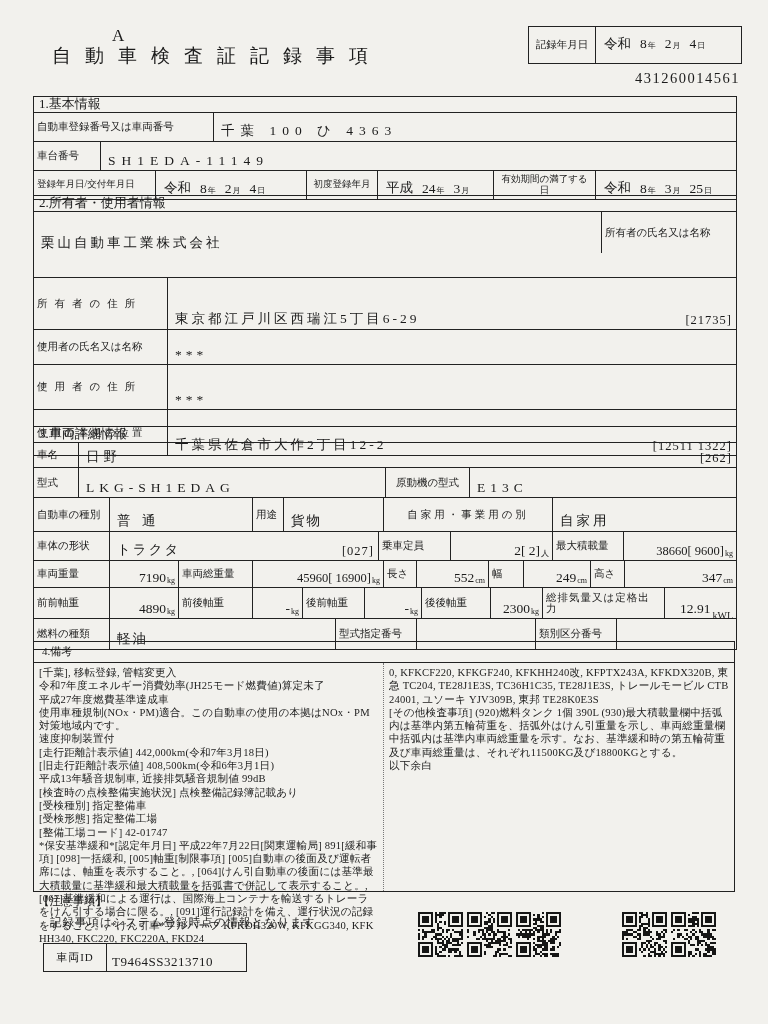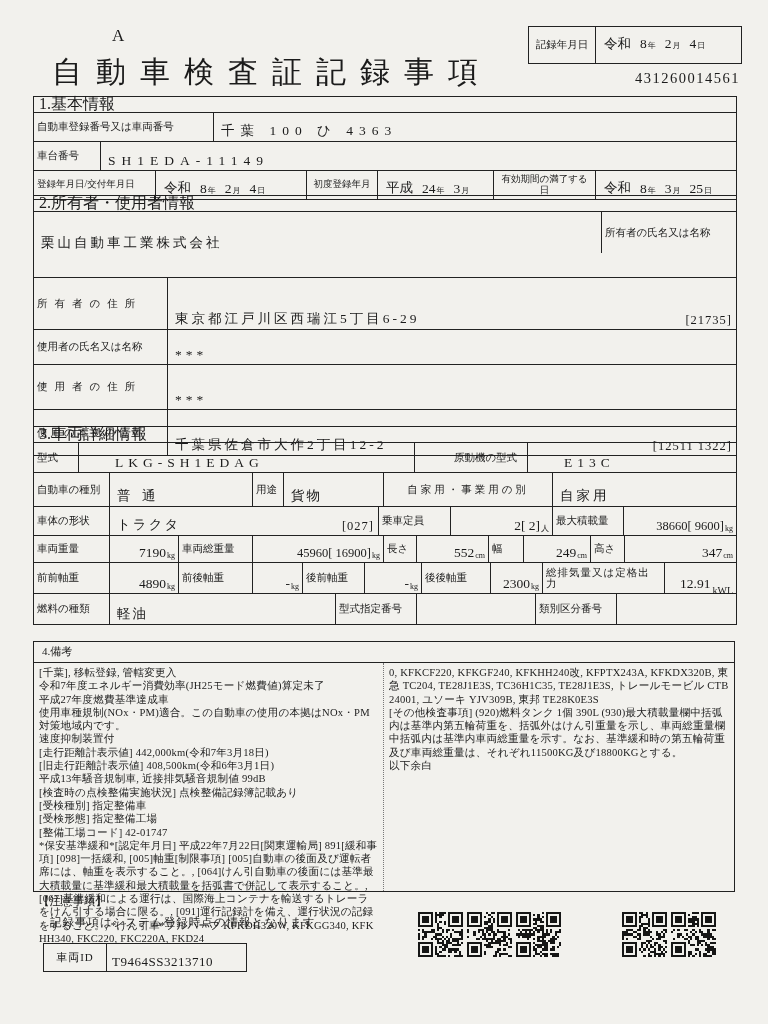--- a/index.html
+++ b/index.html
@@ -8,28 +8,28 @@
     background:#f2f1ed;
     font-family:"Liberation Serif","DejaVu Serif",serif;
     color:#1b1b1b;
     position:relative;
     overflow:hidden;
     -webkit-font-smoothing:antialiased;
   }
   .page{position:absolute;inset:0;}
   
   .corner-a{position:absolute;left:112px;top:26px;font-size:17px;}
-  .doc-title{position:absolute;left:52px;top:52px;font-size:30px;letter-spacing:14px;white-space:nowrap;}
+  .doc-title{position:absolute;left:52px;top:43px;font-size:19px;letter-spacing:14px;white-space:nowrap;}
   .date-box{position:absolute;left:528px;top:26px;width:212px;height:36px;border:1.5px solid #222;display:flex;background:transparent;}
   .date-box .lbl{width:66px;border-right:1px solid #222;display:flex;align-items:center;justify-content:center;font-size:10.5px;}
   .date-box .valcell{flex:1;display:flex;align-items:center;justify-content:flex-start;padding-left:8px;}
   .doc-number{position:absolute;left:560px;top:70px;width:180px;text-align:right;font-size:14.5px;letter-spacing:1.5px;}
   
   .tbl{position:absolute;border:1.8px solid #222;}
-  .band{font-size:16px;padding:1px 5px 2px 5px;border-bottom:1px solid #222;height:12px;line-height:12px;}
+  .band{font-size:13px;padding:1px 5px 2px 5px;border-bottom:1px solid #222;height:12px;line-height:12px;}
   .row{display:flex;}
   .row + .row{border-top:1px solid #222;}
   .c{border-right:1px solid #222;box-sizing:border-box;}
   .c:last-child{border-right:none;}
   .lab{display:flex;align-items:center;padding:0 3px;font-size:10.5px;line-height:11.5px;}
   .lab.ctr{justify-content:center;text-align:center;}
   .val{display:flex;align-items:flex-end;padding:0 4px 1px 7px;font-size:13.5px;box-sizing:border-box;}
   .val.right{justify-content:flex-end;padding-right:3px;}
   .val.between{justify-content:space-between;}
   .ls6{letter-spacing:6px;}
@@ -136,21 +136,28 @@
       <div class="c lab" style="width:134px;letter-spacing:3px;">使用の本拠の位置</div>
       <div class="c val between ls3" style="flex:1;">
         <span>千葉県佐倉市大作2丁目12-2</span>
         <span class="code">[12511 1322]</span>
       </div>
     </div>
   </div>
 
   <div class="tbl" style="left:33px;top:426px;width:702px;">
     <div class="band">3.車両詳細情報</div>
-    <div class="row" style="height:29px;gap:29px;">
+    <div class="row" style="height:24px;">
+      <div class="c lab" style="width:45px;">車名</div>
+      <div class="c val between ls4" style="flex:1;">
+        <span>日野</span>
+        <span class="code">[262]</span>
+      </div>
+    </div>
+    <div class="row" style="height:29px;">
       <div class="c lab" style="width:45px;">型式</div>
       <div class="c val ls5" style="width:307px;">LKG-SH1EDAG</div>
       <div class="c lab ctr" style="width:84px;">原動機の型式</div>
       <div class="c val ls5" style="flex:1;">E13C</div>
     </div>
     <div class="row" style="height:33px;">
       <div class="c lab" style="width:76px;">自動車の種別</div>
       <div class="c val ls4" style="width:143px;">普 通</div>
       <div class="c lab" style="width:31px;">用途</div>
       <div class="c val ls2" style="width:100px;">貨物</div>

